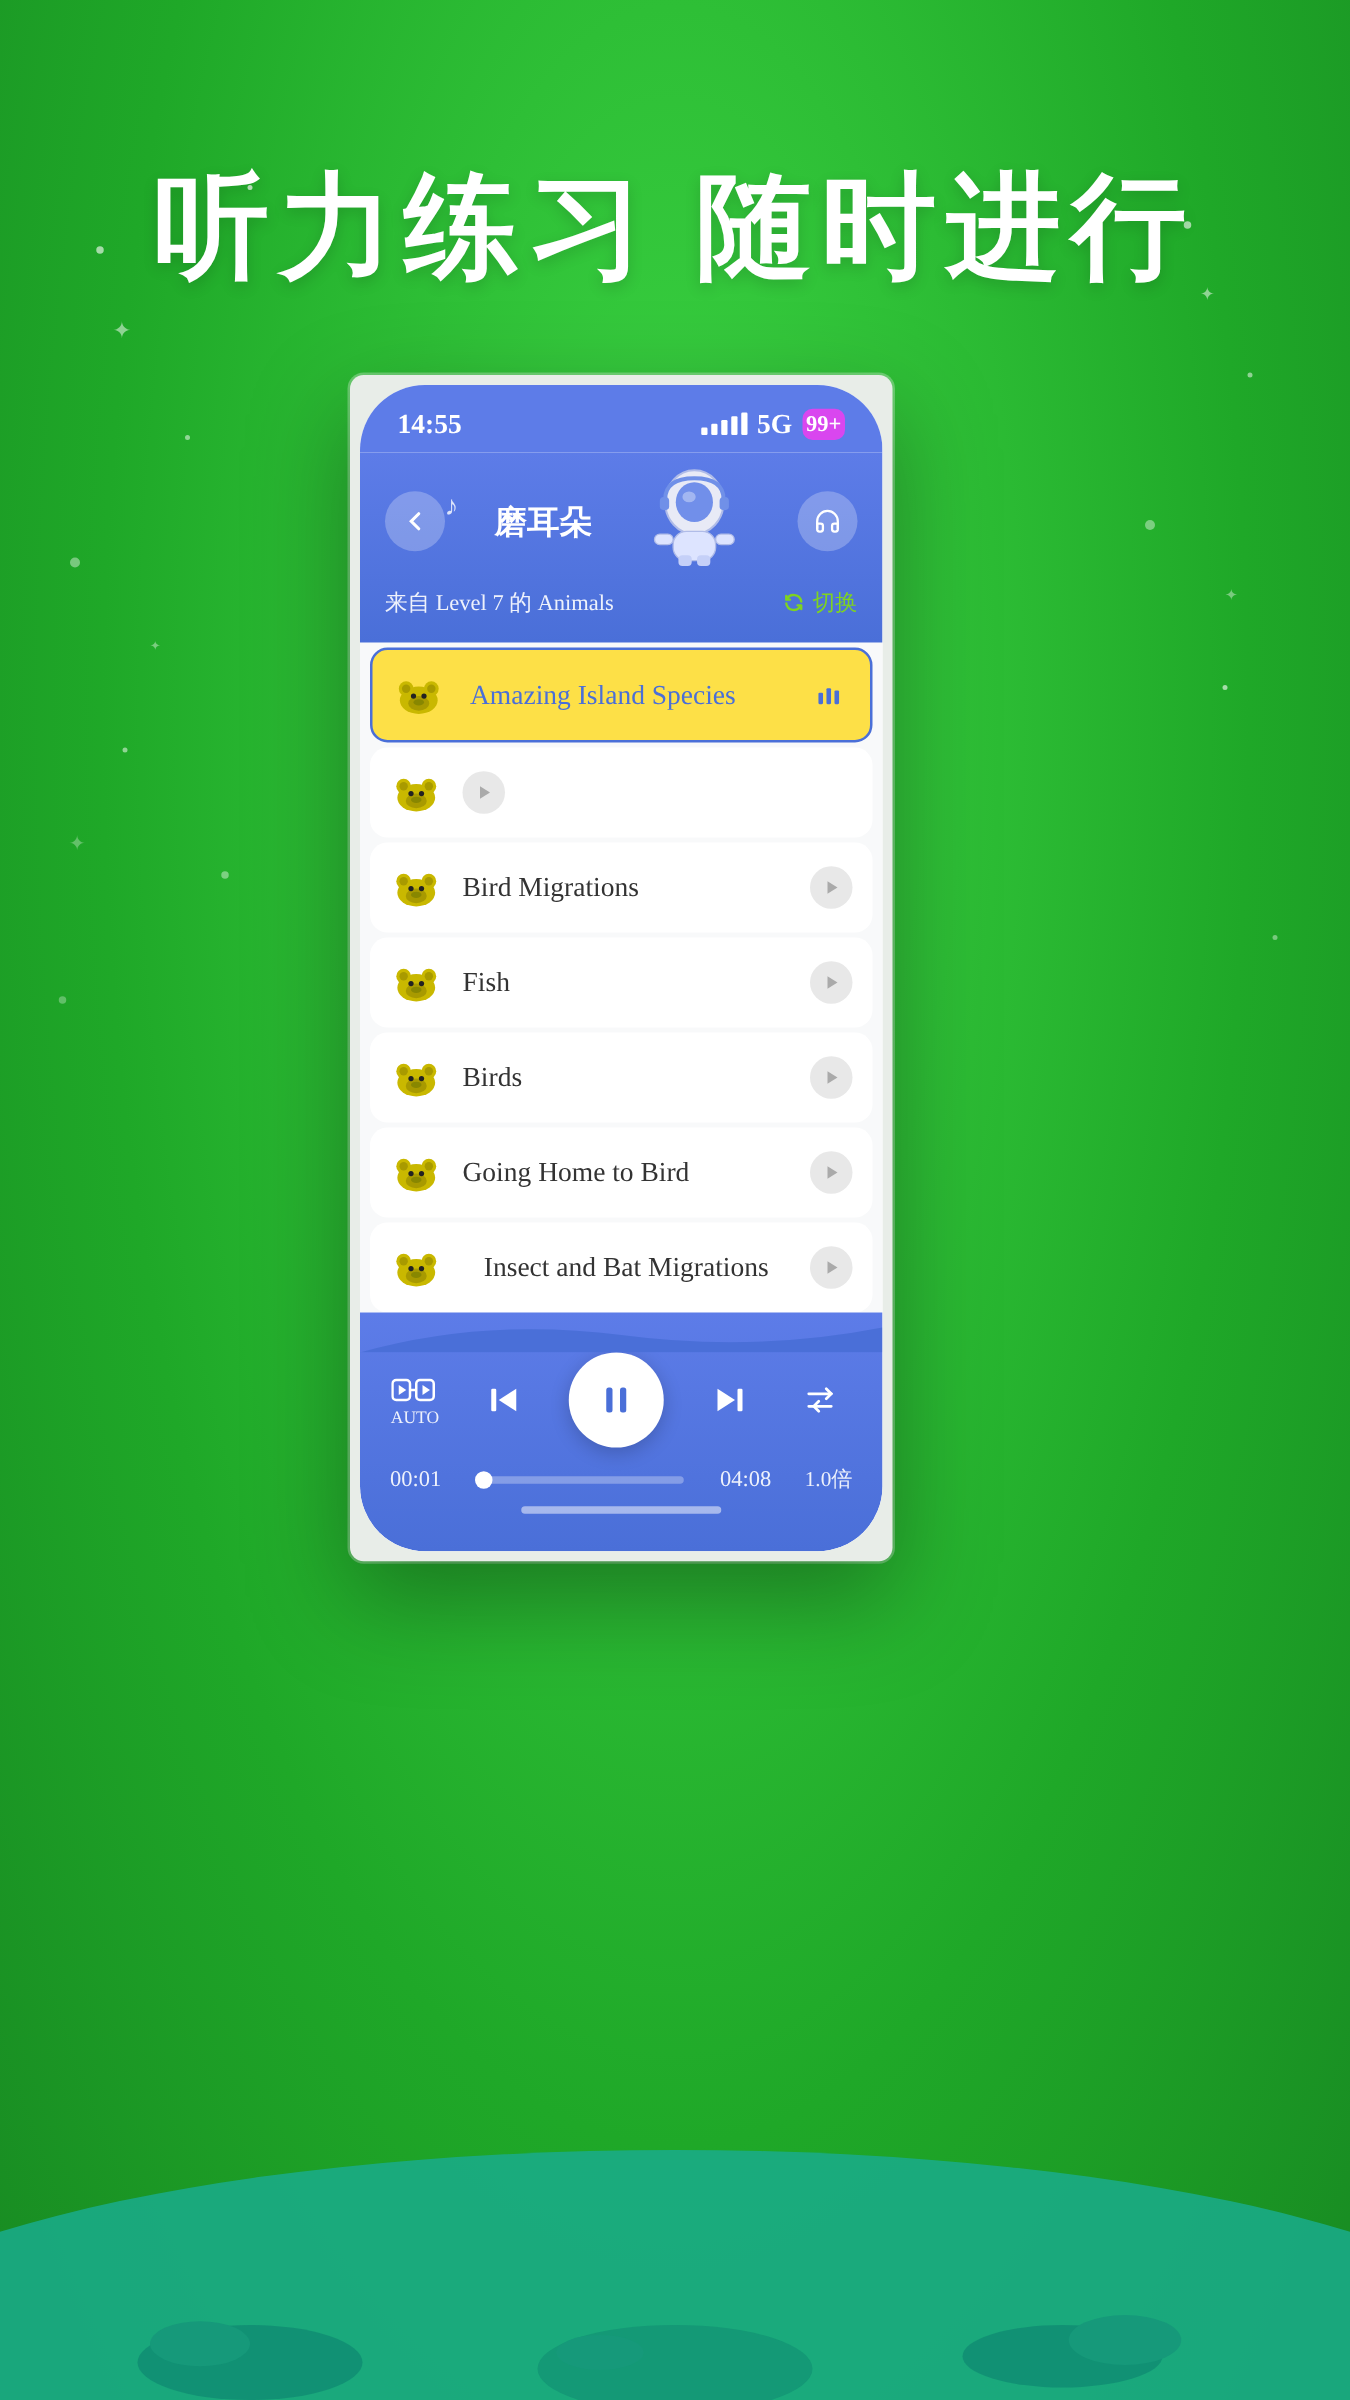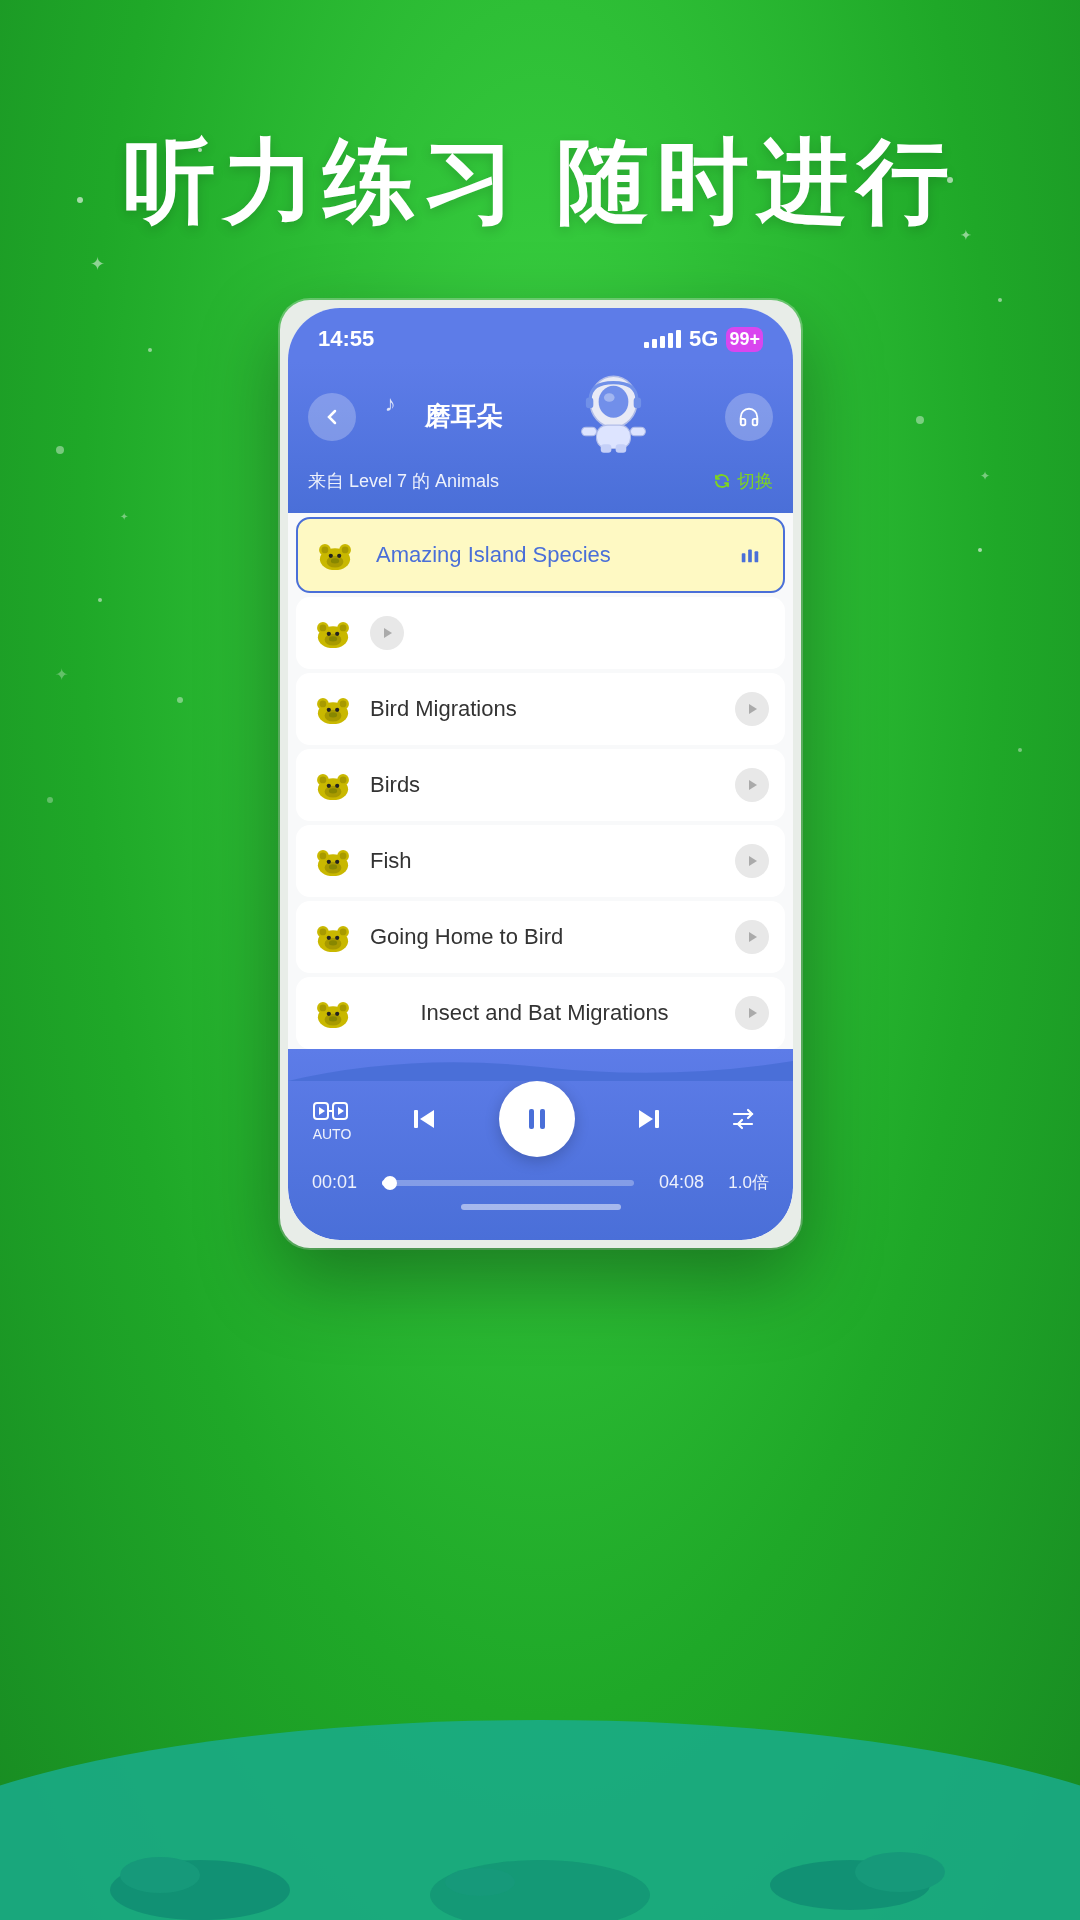--- a/index.html
+++ b/index.html
@@ -50,25 +50,26 @@
     .phone-wrapper {
       position: absolute;
       top: 300px;
       left: 50%;
       transform: translateX(-50%);
       width: 520px;
       z-index: 20;
     }
 
     .phone {
-      width: 521px;
+      width: 434px;
       background: #e8ede8;
-      border-radius: 30px;
+      border-radius: 11px;
       padding: 8px;
       box-shadow: 0 30px 80px rgba(0,0,0,0.35), 0 0 0 2px rgba(255,255,255,0.3);
+      font-family: Liberation Serif, serif;
     }
 
     .phone-inner {
       width: 100%;
       border-radius: 52px;
       overflow: hidden;
       background: white;
     }
 
     
@@ -194,21 +195,21 @@
       background: white;
       margin: 4px 8px;
       border-radius: 14px;
       padding: 18px 16px;
       gap: 16px;
       cursor: pointer;
     }
 
     .track-item.active {
       border: 2px solid #4a6fd8;
-      background: #fef9c3;
+      background: #fde047;
       gap: 20px;
     }
 
     .track-name {
       flex: 1;
       font-size: 22px;
       color: #333;
       font-weight: 500;
     }
 
@@ -545,41 +546,41 @@
             <ellipse cx="25" cy="25" rx="18" ry="13" fill="#c9b800"></ellipse>
             <circle cx="13" cy="14" r="7" fill="#c9b800"></circle>
             <circle cx="37" cy="14" r="7" fill="#c9b800"></circle>
             <circle cx="13" cy="14" r="4" fill="#a89a00"></circle>
             <circle cx="37" cy="14" r="4" fill="#a89a00"></circle>
             <ellipse cx="25" cy="28" rx="10" ry="7" fill="#a89a00"></ellipse>
             <circle cx="20" cy="21" r="2.5" fill="#222"></circle>
             <circle cx="30" cy="21" r="2.5" fill="#222"></circle>
             <ellipse cx="25" cy="27" rx="5" ry="3" fill="#888700"></ellipse>
           </svg>
-          <span class="track-name">Birds</span>
+          <span class="track-name">Fish</span>
           <div class="play-indicator idle">
             <svg width="14" height="14" viewBox="0 0 14 14">
               <polygon points="4,2 12,7 4,12" fill="#aaa"></polygon>
             </svg>
           </div>
         </div>
 
         <div class="track-item">
           <svg class="bear-svg" viewBox="0 0 50 40">
             <ellipse cx="25" cy="25" rx="18" ry="13" fill="#c9b800"></ellipse>
             <circle cx="13" cy="14" r="7" fill="#c9b800"></circle>
             <circle cx="37" cy="14" r="7" fill="#c9b800"></circle>
             <circle cx="13" cy="14" r="4" fill="#a89a00"></circle>
             <circle cx="37" cy="14" r="4" fill="#a89a00"></circle>
             <ellipse cx="25" cy="28" rx="10" ry="7" fill="#a89a00"></ellipse>
             <circle cx="20" cy="21" r="2.5" fill="#222"></circle>
             <circle cx="30" cy="21" r="2.5" fill="#222"></circle>
             <ellipse cx="25" cy="27" rx="5" ry="3" fill="#888700"></ellipse>
           </svg>
-          <span class="track-name">Fish</span>
+          <span class="track-name">Birds</span>
           <div class="play-indicator idle">
             <svg width="14" height="14" viewBox="0 0 14 14">
               <polygon points="4,2 12,7 4,12" fill="#aaa"></polygon>
             </svg>
           </div>
         </div>
 
         <div class="track-item">
           <svg class="bear-svg" viewBox="0 0 50 40">
             <ellipse cx="25" cy="25" rx="18" ry="13" fill="#c9b800"></ellipse>

